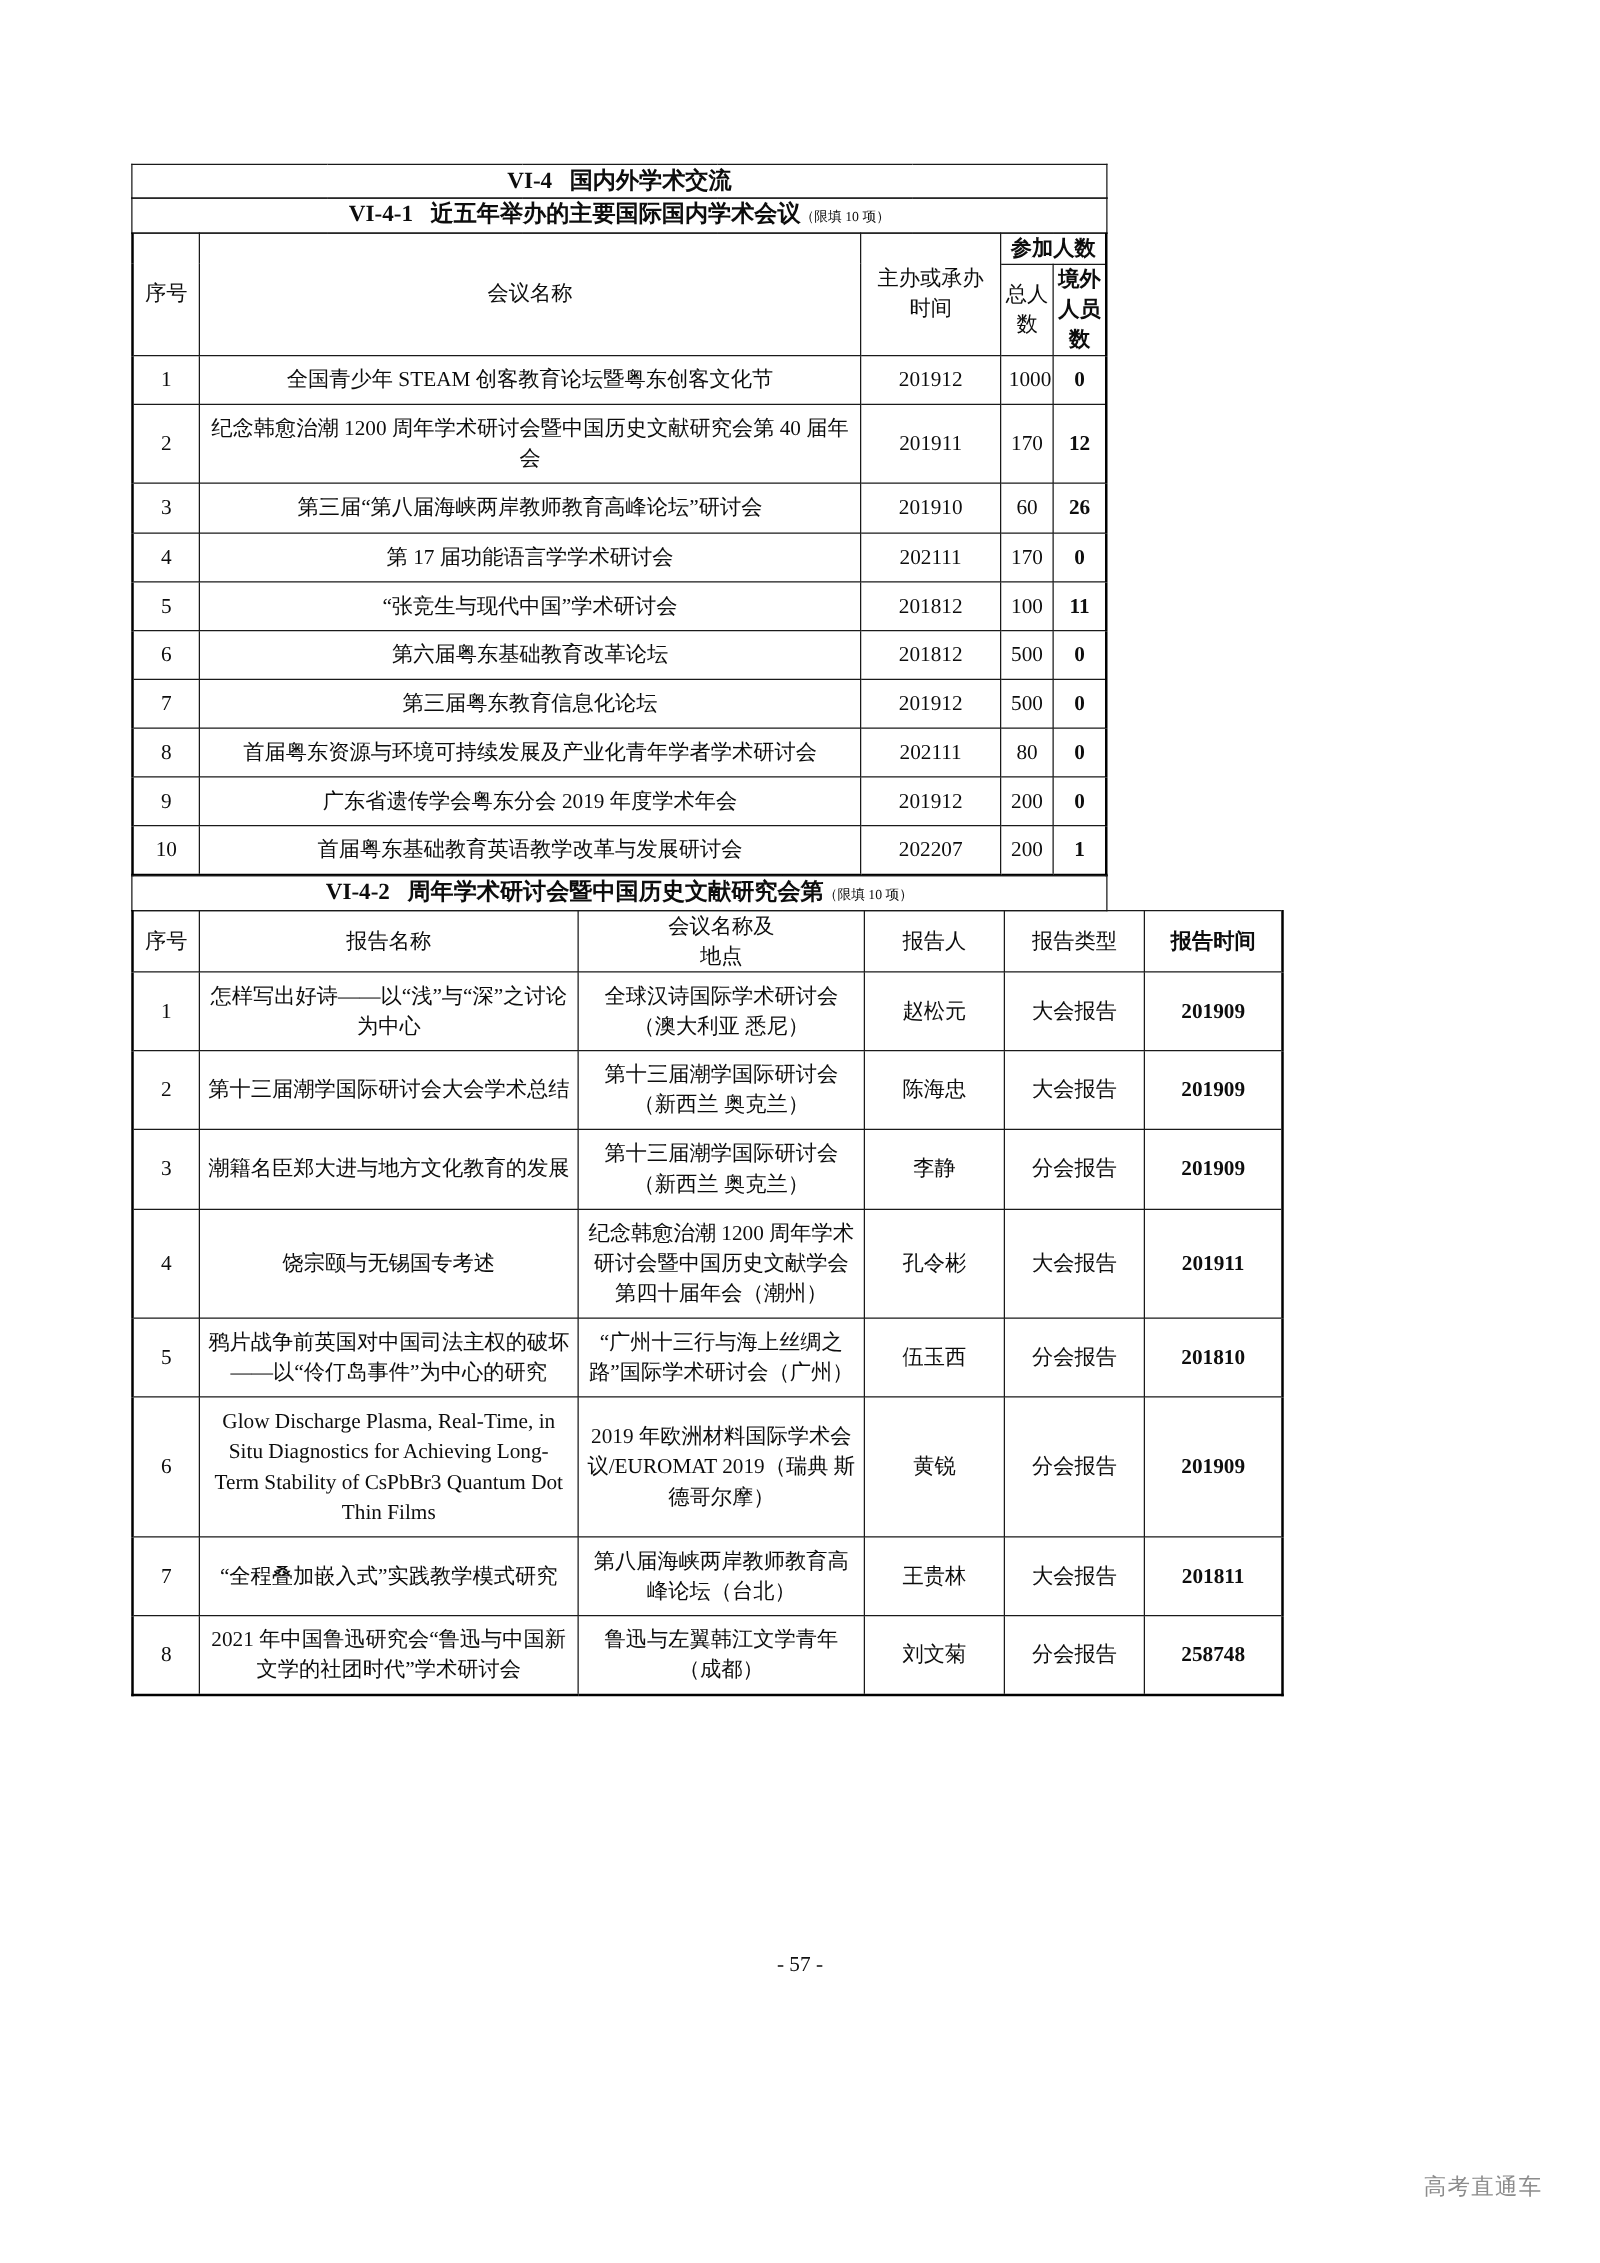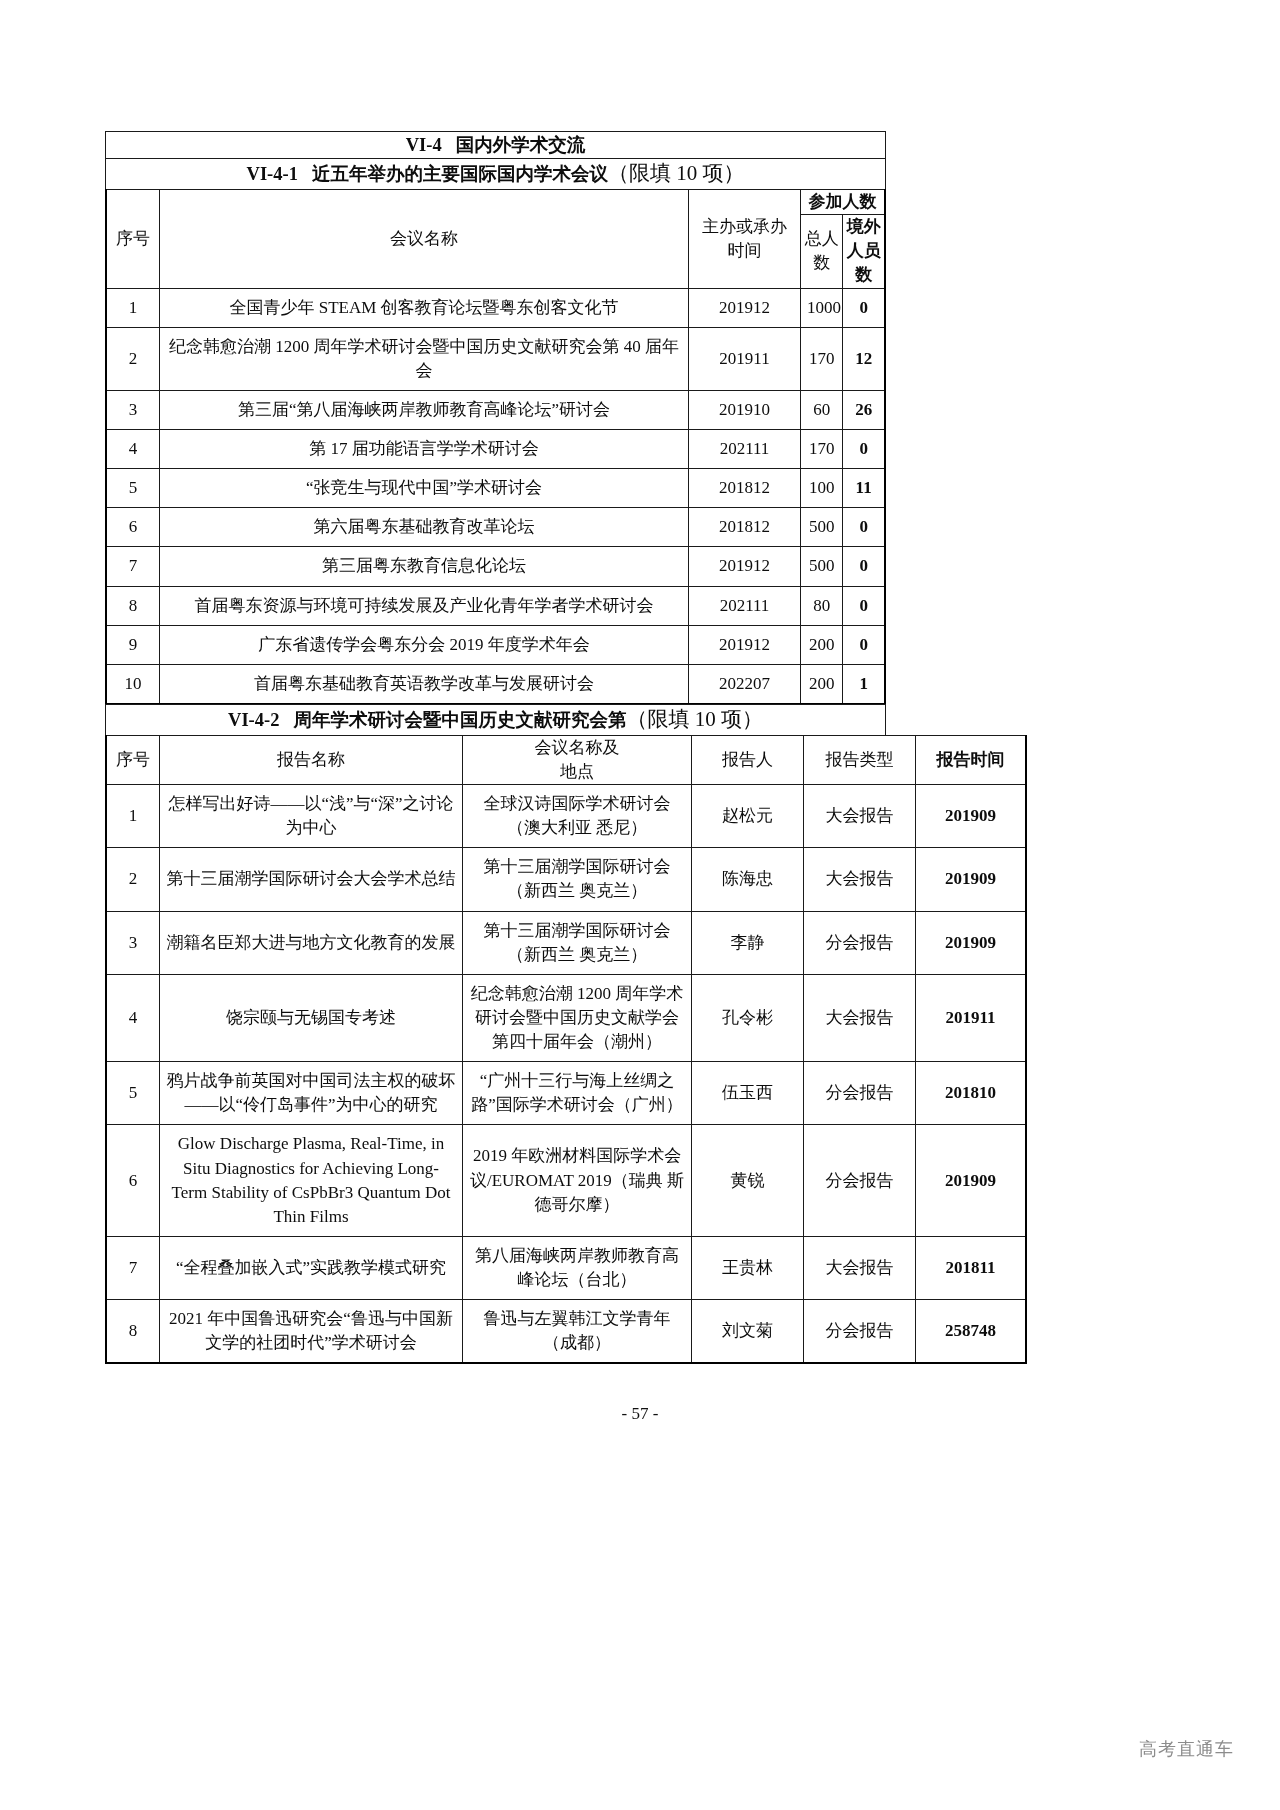--- a/index.html
+++ b/index.html
@@ -64,21 +64,21 @@
     font-size: 18.5px;
     letter-spacing: 0px;
   }
   .band .band-title {
     font-weight: bold;
     font-size: 18.5px;
     margin-left: 14px;
   }
   .band .band-note {
     font-weight: normal;
-    font-size: 21px;
+    font-size: 11px;
   }
 
   .hdr td {
     font-size: 17px;
     padding: 6px 2px;
   }
 
   .edge-l { border-left: 2px solid #000 !important; }
   .edge-r { border-right: 2px solid #000 !important; font-weight: bold; }
   .edge-b { border-bottom: 2px solid #000 !important; }
@@ -97,21 +97,21 @@
   td.seq2  { width: 52px; }
   td.rname { width: 302px; }
   td.cname { width: 228px; }
   td.rper  { width: 111px; }
   td.rtype { width: 111px; }
   td.rtime { width: 109px; }
 
   .footer-page {
     position: absolute;
     left: 0;
-    top: 1404px;
+    top: 1562px;
     width: 1280px;
     text-align: center;
     font-size: 17px;
     font-family: "Liberation Serif", serif;
     color: #111;
   }
 
   .watermark {
     position: absolute;
     right: 46px;

